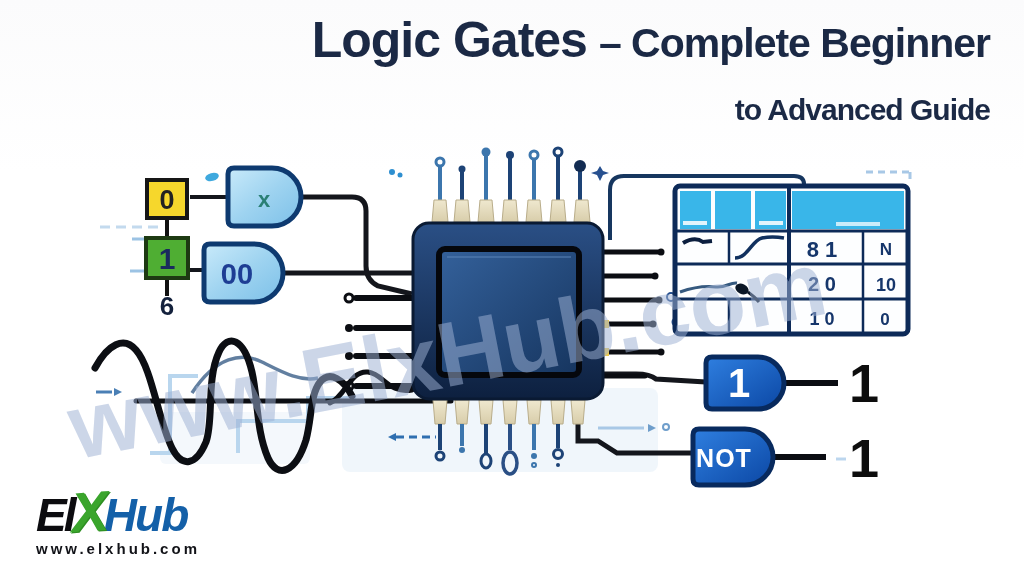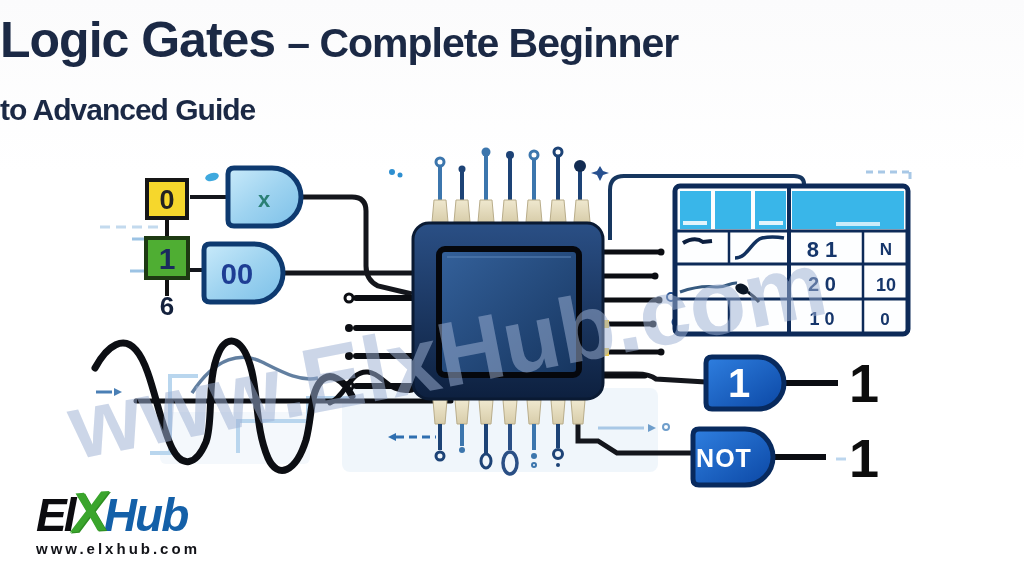--- a/index.html
+++ b/index.html
@@ -1,21 +1,21 @@
 <!DOCTYPE html>
 <html><head>
 <meta charset="utf-8">
 <style>
   * { margin:0; padding:0; box-sizing:border-box; }
   html,body { width:1024px; height:576px; overflow:hidden; background:#ffffff;
               font-family:"Liberation Sans", sans-serif; }
   #stage { position:relative; width:1024px; height:576px; background:linear-gradient(#fbfbfc, #ffffff 30%); }
 
   
-  .title-wrap { position:absolute; top:10px; left:0; width:990px; text-align:left; color:#1b2945; }
+  .title-wrap { position:absolute; top:10px; left:0; width:990px; text-align:right; color:#1b2945; }
   .title-line1 { line-height:60px; white-space:nowrap; }
   .title-emph { font-size:50px; font-weight:800; letter-spacing:-1px; }
   .title-rest { font-size:41px; font-weight:700; letter-spacing:-1px; margin-left:12px; }
   .title-line2 { font-size:30px; font-weight:700; line-height:52px; letter-spacing:-1px; margin-top:2px; }
 
   
   #art { position:absolute; left:0; top:0; width:1024px; height:576px; }
   text.svgtxt { font-family:"Liberation Sans", sans-serif; }
 
   

